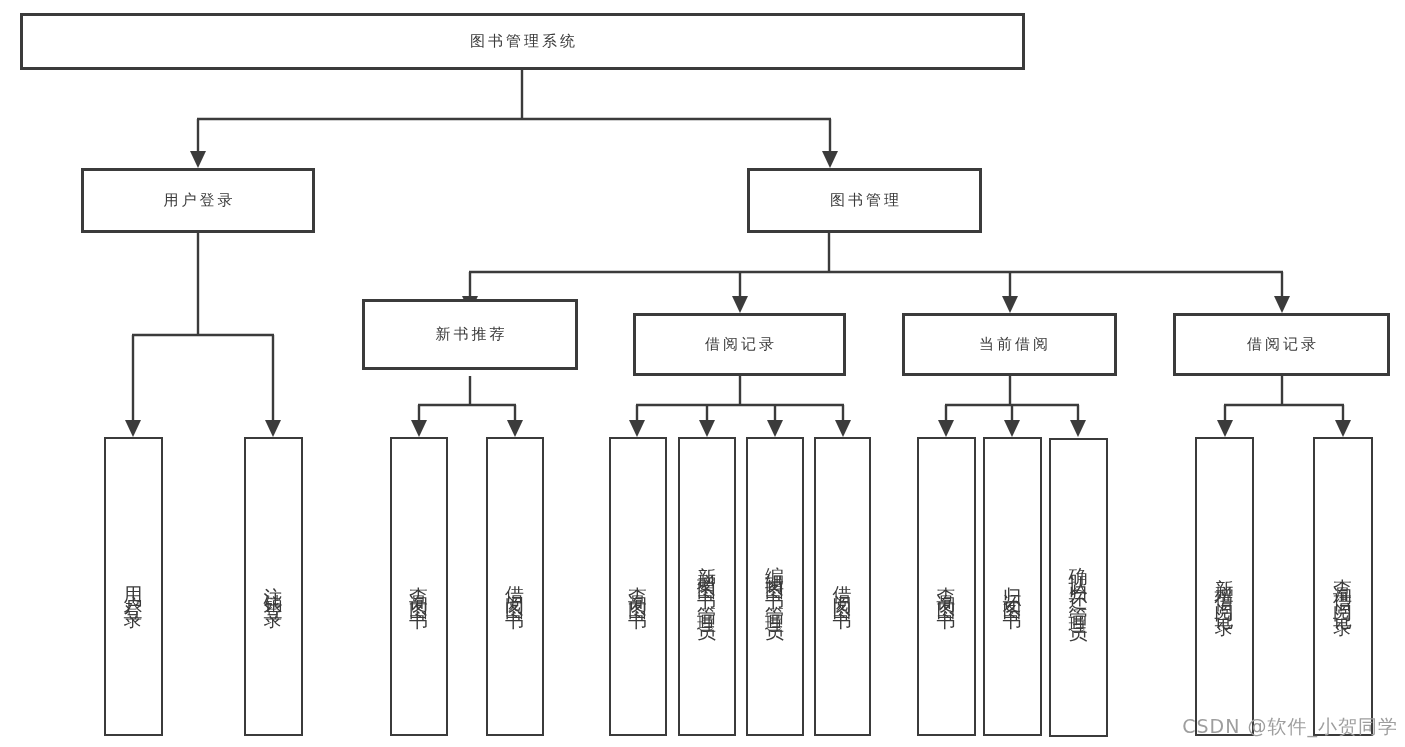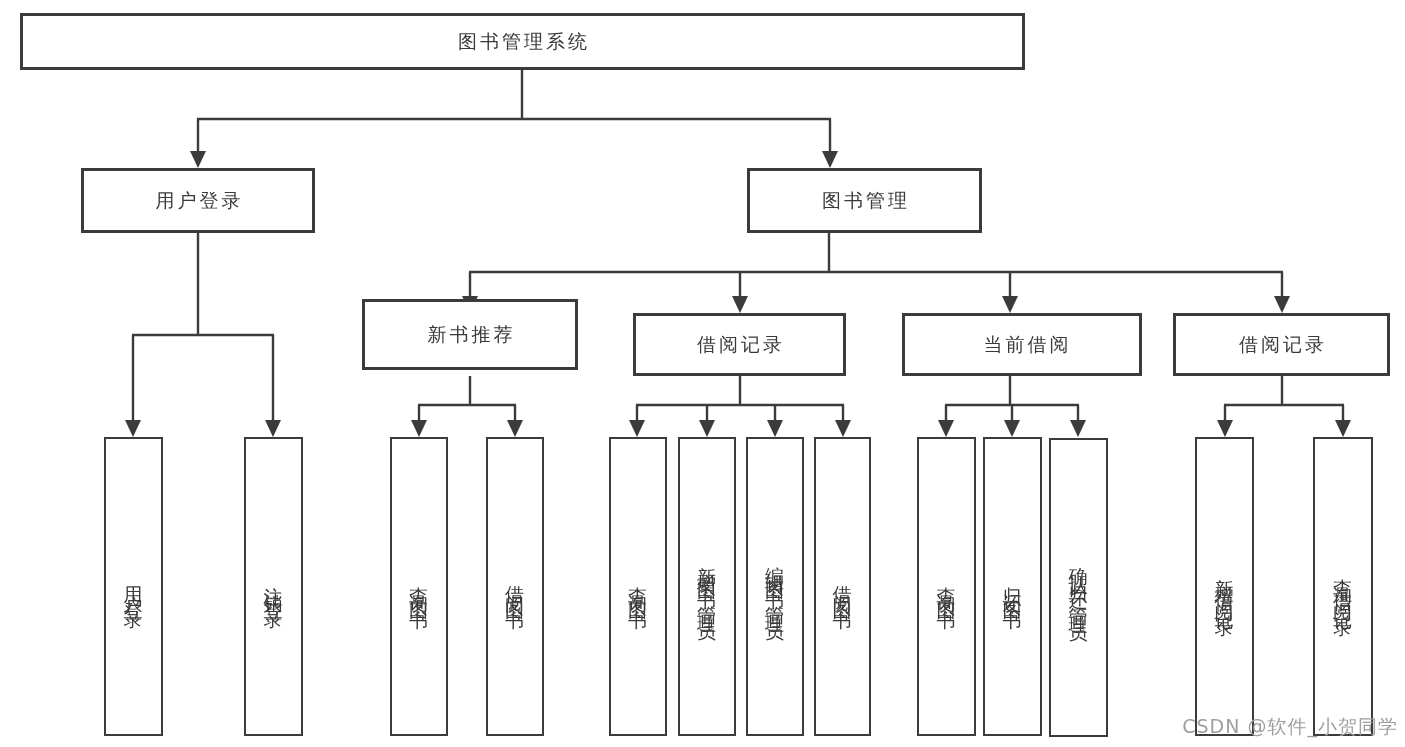--- a/index.html
+++ b/index.html
@@ -33,21 +33,21 @@
     position: absolute;
     box-sizing: border-box;
     border: 3px solid var(--box-border, #3b3b3b);
     background: #ffffff;
     display: flex;
     align-items: center;
     justify-content: center;
     color: var(--text, #3a3a3a);
   }
   .node.h {
-    font-size: 19px;
+    font-size: 15px;
     letter-spacing: 3px;
     text-indent: 3px; 
     white-space: nowrap;
   }
   .node.v {
     border-width: 2.5px;
   }
   .node.v .lbl {
     writing-mode: vertical-rl;
     text-orientation: mixed;
@@ -150,21 +150,21 @@
   <div class="node h" style="left:712px; top:168px; width:235px; height:65px;margin-left:35px;">
     <span class="lbl">图书管理</span>
   </div>
 
   <div class="node h" style="left:362px; top:299px; width:216px; height:71px;">
     <span class="lbl">新书推荐</span>
   </div>
   <div class="node h" style="left:633px; top:313px; width:213px; height:63px;">
     <span class="lbl">借阅记录</span>
   </div>
-  <div class="node h" style="left:902px; top:313px; width:240px; height:63px;padding-left:8px;">
+  <div class="node h" style="left:902px; top:313px; width:215px; height:63px;padding-left:8px;">
     <span class="lbl">当前借阅</span>
   </div>
   <div class="node h" style="left:1173px; top:313px; width:217px; height:63px;">
     <span class="lbl">借阅记录</span>
   </div>
 
   <div class="node v" style="left:104px; top:437px; width:59px; height:299px;">
     <span class="lbl">用户登录</span>
   </div>
   <div class="node v" style="left:244px; top:437px; width:59px; height:299px;">

